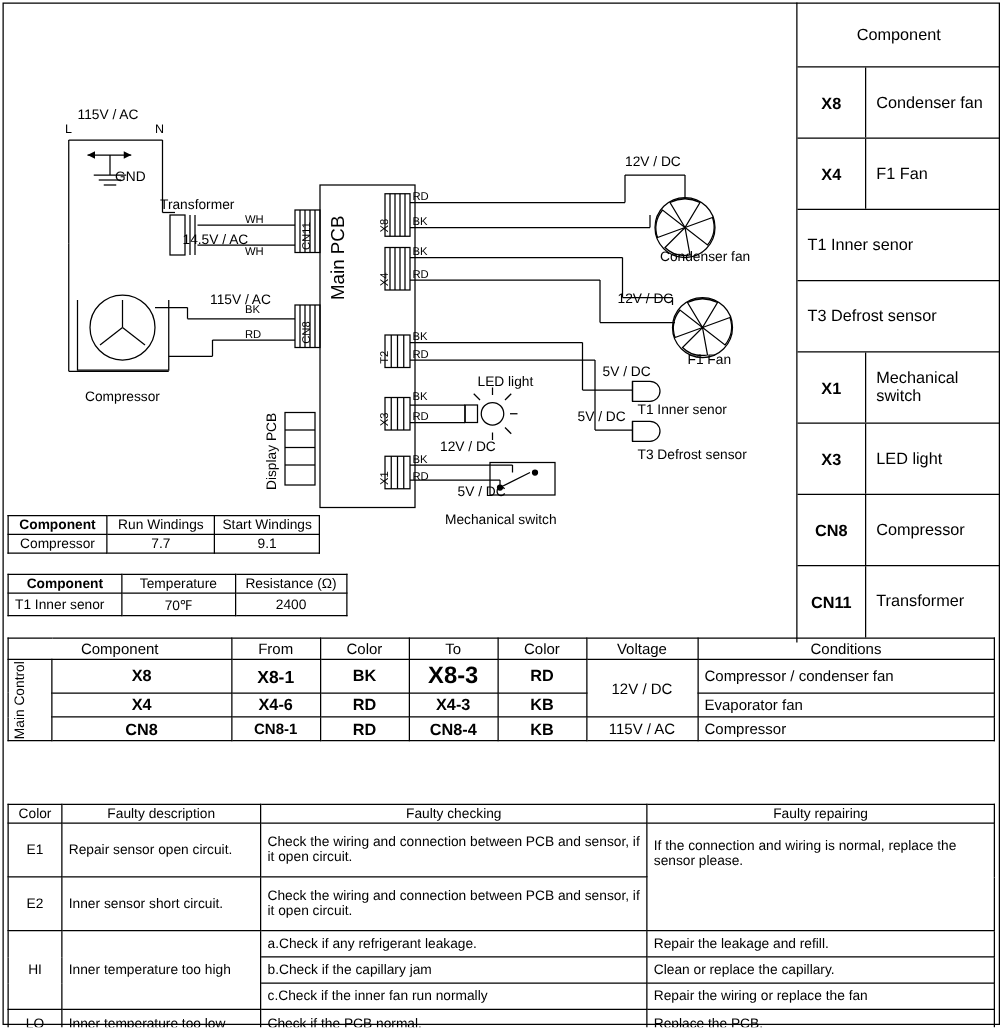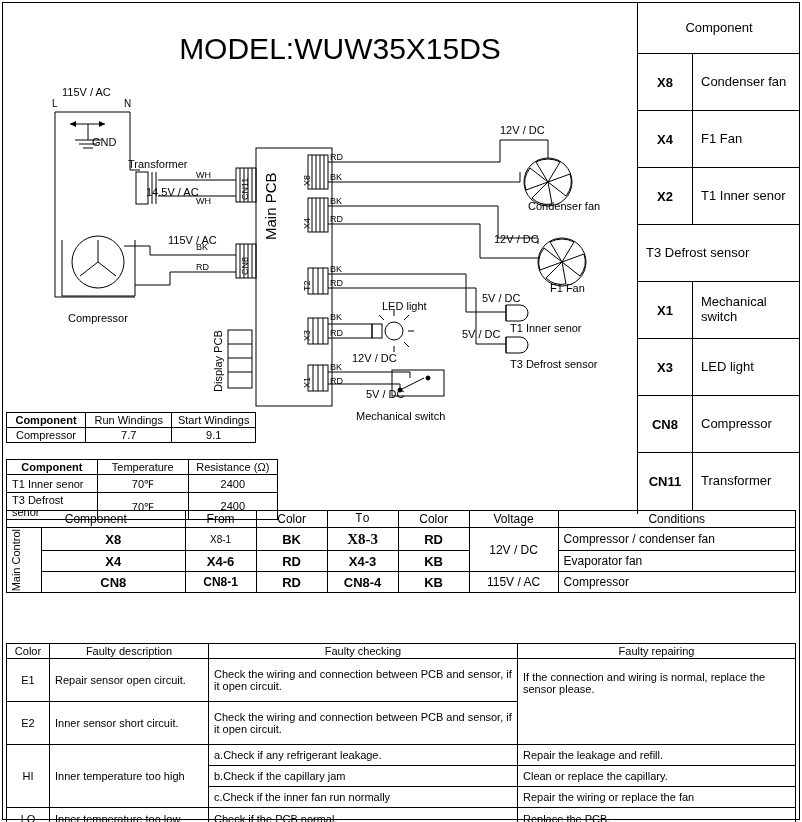--- a/index.html
+++ b/index.html
@@ -185,21 +185,20 @@
       <line x1="328" y1="384" x2="400" y2="384"></line>
       <line x1="400" y1="384" x2="400" y2="390"></line>
 
       <rect x="392" y="370" width="52" height="26"></rect>
       <line x1="400" y1="390" x2="424" y2="378"></line>
       <circle cx="400" cy="390" r="2" fill="#000"></circle>
       <circle cx="428" cy="378" r="2" fill="#000"></circle>
     </g>
   </svg>
 
-  <div id="title">MODEL:WUW35X15DS</div>
 
   <div class="lbl" style="left:62px;top:86px;">115V / AC</div>
   <div class="lbl" style="left:52px;top:98px;font-size:10px;">L</div>
   <div class="lbl" style="left:124px;top:98px;font-size:10px;">N</div>
   <div class="lbl" style="left:92px;top:136px;">GND</div>
   <div class="lbl" style="left:128px;top:158px;">Transformer</div>
   <div class="lbl" style="left:146px;top:186px;">14.5V / AC</div>
   <div class="lbl9" style="left:196px;top:170px;">WH</div>
   <div class="lbl9" style="left:196px;top:196px;">WH</div>
   <div class="lbl" style="left:168px;top:234px;">115V / AC</div>
@@ -246,21 +245,20 @@
     <div class="comp-head">Component</div>
     <div class="comp-row" style="height:57px;">
       <div class="comp-code">X8</div>
       <div class="comp-name">Condenser fan</div>
     </div>
     <div class="comp-row" style="height:57px;">
       <div class="comp-code">X4</div>
       <div class="comp-name">F1 Fan</div>
     </div>
     <div class="comp-row" style="height:57px;">
-      <div class="comp-code">X2</div>
       <div class="comp-name">T1 Inner senor</div>
     </div>
     <div class="comp-row" style="height:57px;">
       <div class="comp-name">T3 Defrost sensor</div>
     </div>
     <div class="comp-row" style="height:57px;">
       <div class="comp-code">X1</div>
       <div class="comp-name">Mechanical switch</div>
     </div>
     <div class="comp-row" style="height:57px;">
@@ -297,47 +295,42 @@
         <tr>
       <td style="width:90px;font-weight:bold;">Component</td>
       <td style="width:90px;">Temperature</td>
       <td style="width:90px;">Resistance (Ω)</td>
     </tr>
     <tr>
       <td class="lft">T1 Inner senor</td>
       <td>70℉</td>
       <td>2400</td>
     </tr>
-    <tr>
-      <td class="lft">T3 Defrost senor</td>
-      <td>70℉</td>
-      <td>2400</td>
-    </tr>
   </tbody>
     </table>
 
   <table class="grid" id="tbl-main">
     <tbody>
         <tr>
       <td colspan="2" style="width:125px;font-size:12px;">Component</td>
       <td style="width:64px;font-size:12px;">From</td>
       <td style="width:64px;font-size:12px;">Color</td>
-      <td style="width:64px;font-size:12px;font-family:Liberation Mono, monospace;">To</td>
+      <td style="width:64px;font-size:12px;">To</td>
       <td style="width:64px;font-size:12px;">Color</td>
       <td style="width:82px;font-size:12px;">Voltage</td>
       <td style="font-size:12px;">Conditions</td>
     </tr>
     <tr>
       <td rowspan="3" style="width:28px;">
         <div class="vlabel">Main Control</div>
       </td>
       <td style="font-size:13px;font-weight:bold;">X8</td>
-      <td style="font-size:10px;font-weight:normal;">X8-1</td>
+      <td style="font-size:14px;font-weight:bold;">X8-1</td>
       <td style="font-size:13px;font-weight:bold;">BK</td>
-      <td style="font-size:15px;font-weight:bold;font-family:Liberation Serif, serif;">X8-3</td>
+      <td style="font-size:19px;font-weight:bold;">X8-3</td>
       <td style="font-size:13px;font-weight:bold;">RD</td>
       <td rowspan="2" style="font-size:12px;">12V / DC</td>
       <td class="lft" style="font-size:12px;">Compressor / condenser fan</td>
     </tr>
     <tr>
       <td style="font-size:13px;font-weight:bold;">X4</td>
       <td style="font-size:13px;font-weight:bold;">X4-6</td>
       <td style="font-size:13px;font-weight:bold;">RD</td>
       <td style="font-size:13px;font-weight:bold;">X4-3</td>
       <td style="font-size:13px;font-weight:bold;">KB</td>

